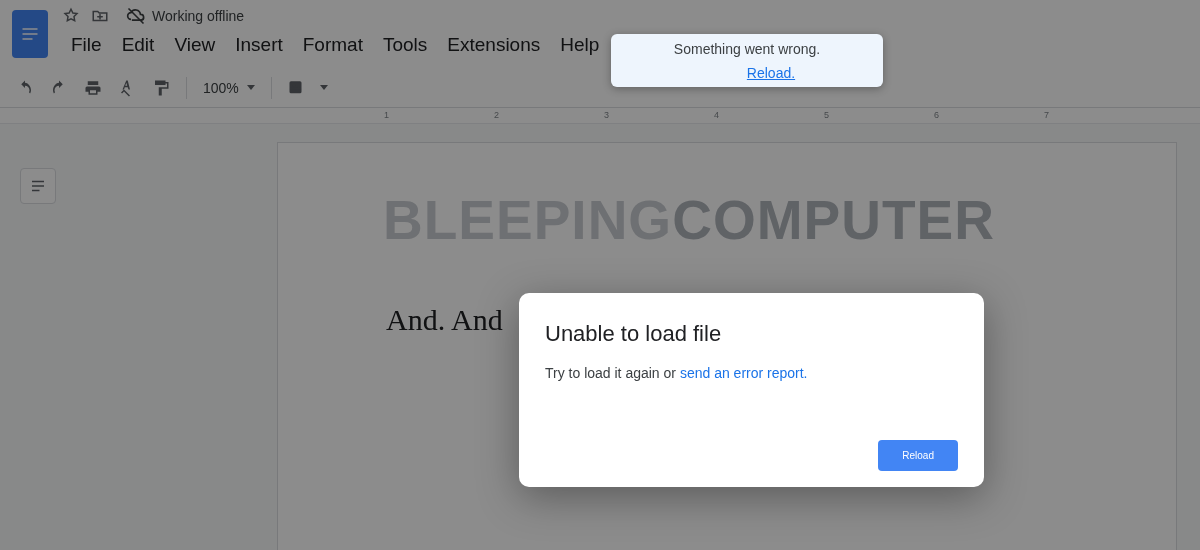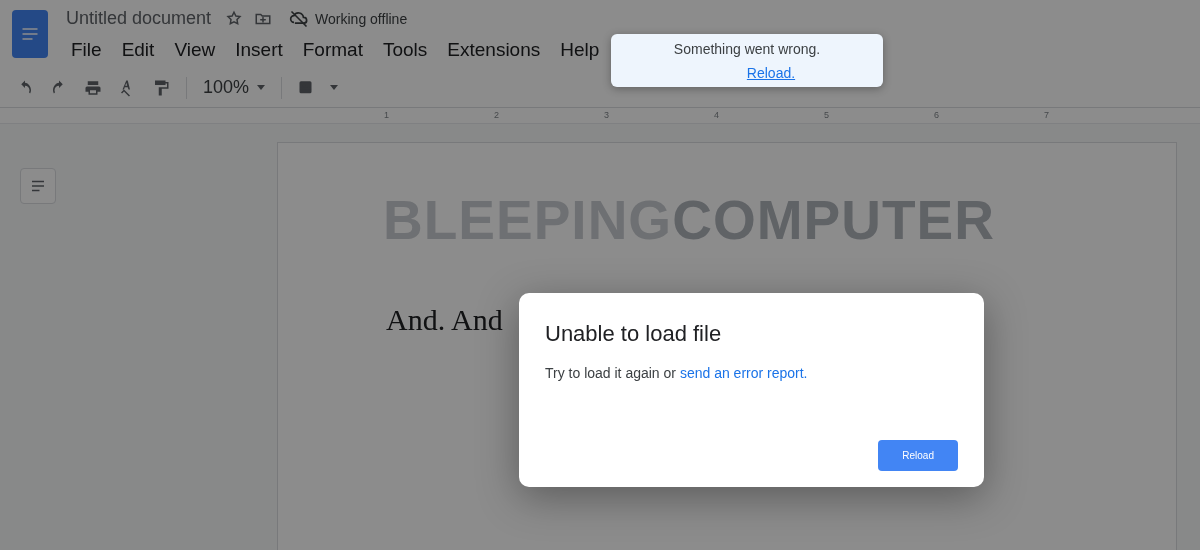--- a/index.html
+++ b/index.html
@@ -17,21 +17,21 @@
   .title-icon { color: #5f6368; display:inline-flex; align-items:center; }
   .offline { display:flex; align-items:center; gap:6px; color:#3c4043; font-size:14px; font-weight:500; margin-left:6px;}
   .menus { display:flex; gap:2px; margin-top:4px; }
   .menu-item { font-size:19px; color:#202124; padding:4px 9px; border-radius:4px; cursor:pointer; }
 
   
   .toolbar { height: 40px; border-bottom: 1px solid #dadce0; display:flex; align-items:center; padding: 0 10px; gap:4px; }
   .tbtn { width:30px; height:30px; display:flex; align-items:center; justify-content:center; color:#5f6368; border-radius:4px; cursor:pointer; }
   .tbtn svg { width:18px; height:18px; fill:currentColor; }
   .sep { width:1px; height:22px; background:#dadce0; margin:0 6px; }
-  .zoom { display:flex; align-items:center; font-size:18px; color:#3c4043; padding:0 6px; gap:8px; cursor:pointer; }
+  .zoom { display:flex; align-items:center; font-size:14px; color:#3c4043; padding:0 6px; gap:8px; cursor:pointer; }
   .caret { width:0; height:0; border-left:4px solid transparent; border-right:4px solid transparent; border-top:5px solid #5f6368; }
 
   
   .ruler { height: 16px; background:#fff; border-bottom:1px solid #e8eaed; position:relative; font-size:9px; color:#80868b; overflow:hidden; }
   .ruler-inner { position:absolute; left:277px; top:0; right:0; height:100%; }
   .ruler-mark { position:absolute; top:2px; }
 
   
   .doc-area { position:absolute; top:124px; left:0; right:0; bottom:0; background:#f8f9fa; }
   .outline-btn { position:absolute; left:20px; top:44px; width:36px; height:36px; border:1px solid #dadce0; border-radius:4px; display:flex; align-items:center; justify-content:center; color:#5f6368; cursor:pointer; background:#fff;}
@@ -59,21 +59,20 @@
 <div class="app">
 
   <div class="header">
     <div class="doc-icon">
       <svg viewBox="0 0 24 24">
           <path d="M3 5h18v2H3zm0 6h18v2H3zm0 6h12v2H3z"></path>
         </svg>
     </div>
     <div>
       <div class="title-row">
-        <span class="doc-title">Untitled document</span>
         <span class="title-icon">
           <svg width="18" height="18" viewBox="0 0 24 24" fill="none" stroke="#5f6368" stroke-width="2">
               <path d="M12 3l2.5 5 5.5.8-4 3.9.9 5.5L12 15.9 7.1 18.2 8 12.7 4 8.8l5.5-.8z"></path>
             </svg>
         </span>
         <span class="title-icon">
           <svg width="20" height="18" viewBox="0 0 24 24" fill="none" stroke="#5f6368" stroke-width="2">
               <path d="M3 6h6l2 2h10v10H3z"></path>
               <path d="M12 10v6m-3-3h6" stroke-linecap="round"></path>
             </svg>

